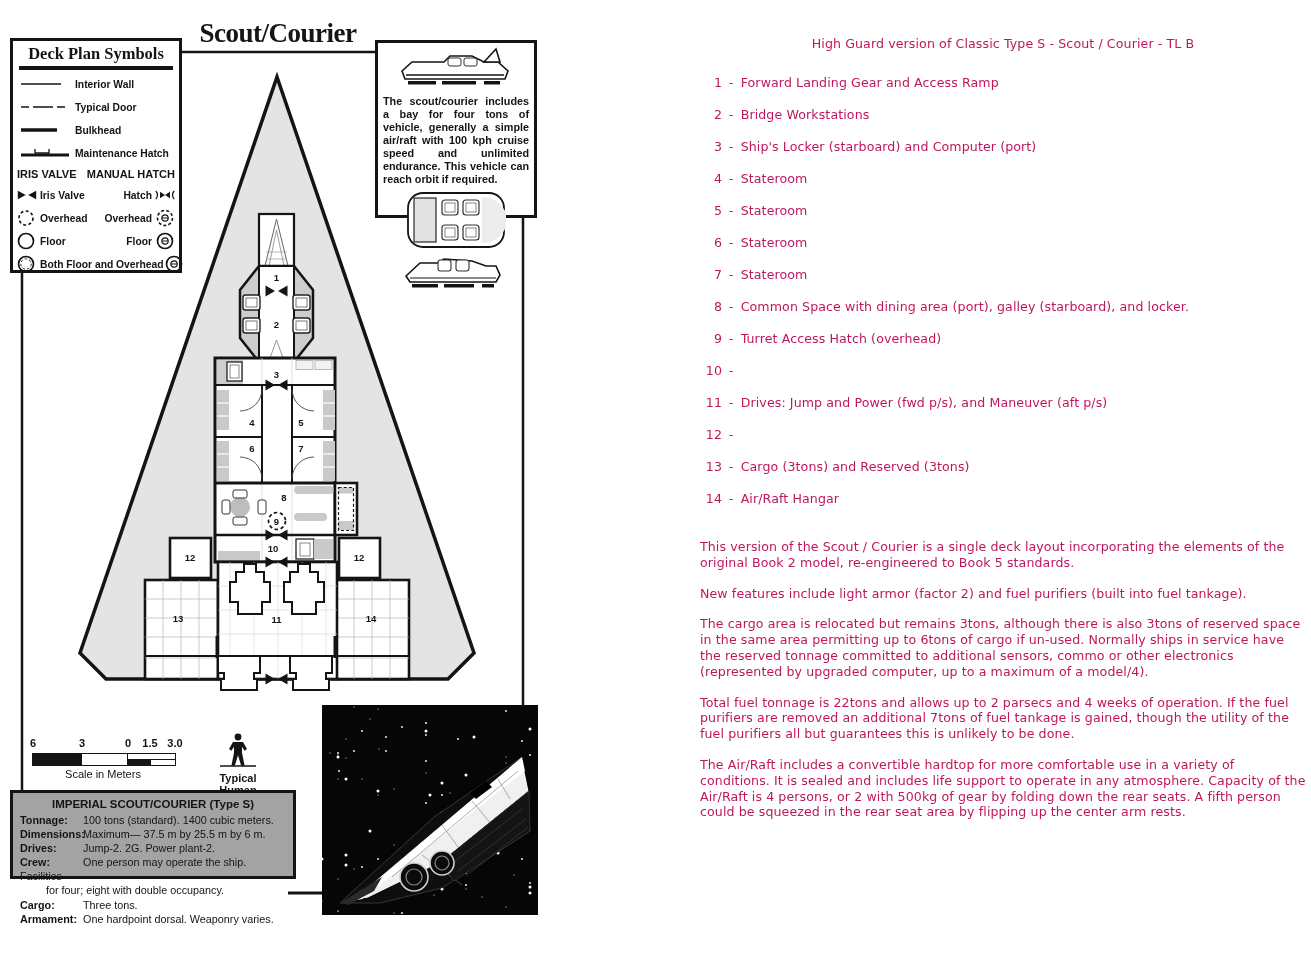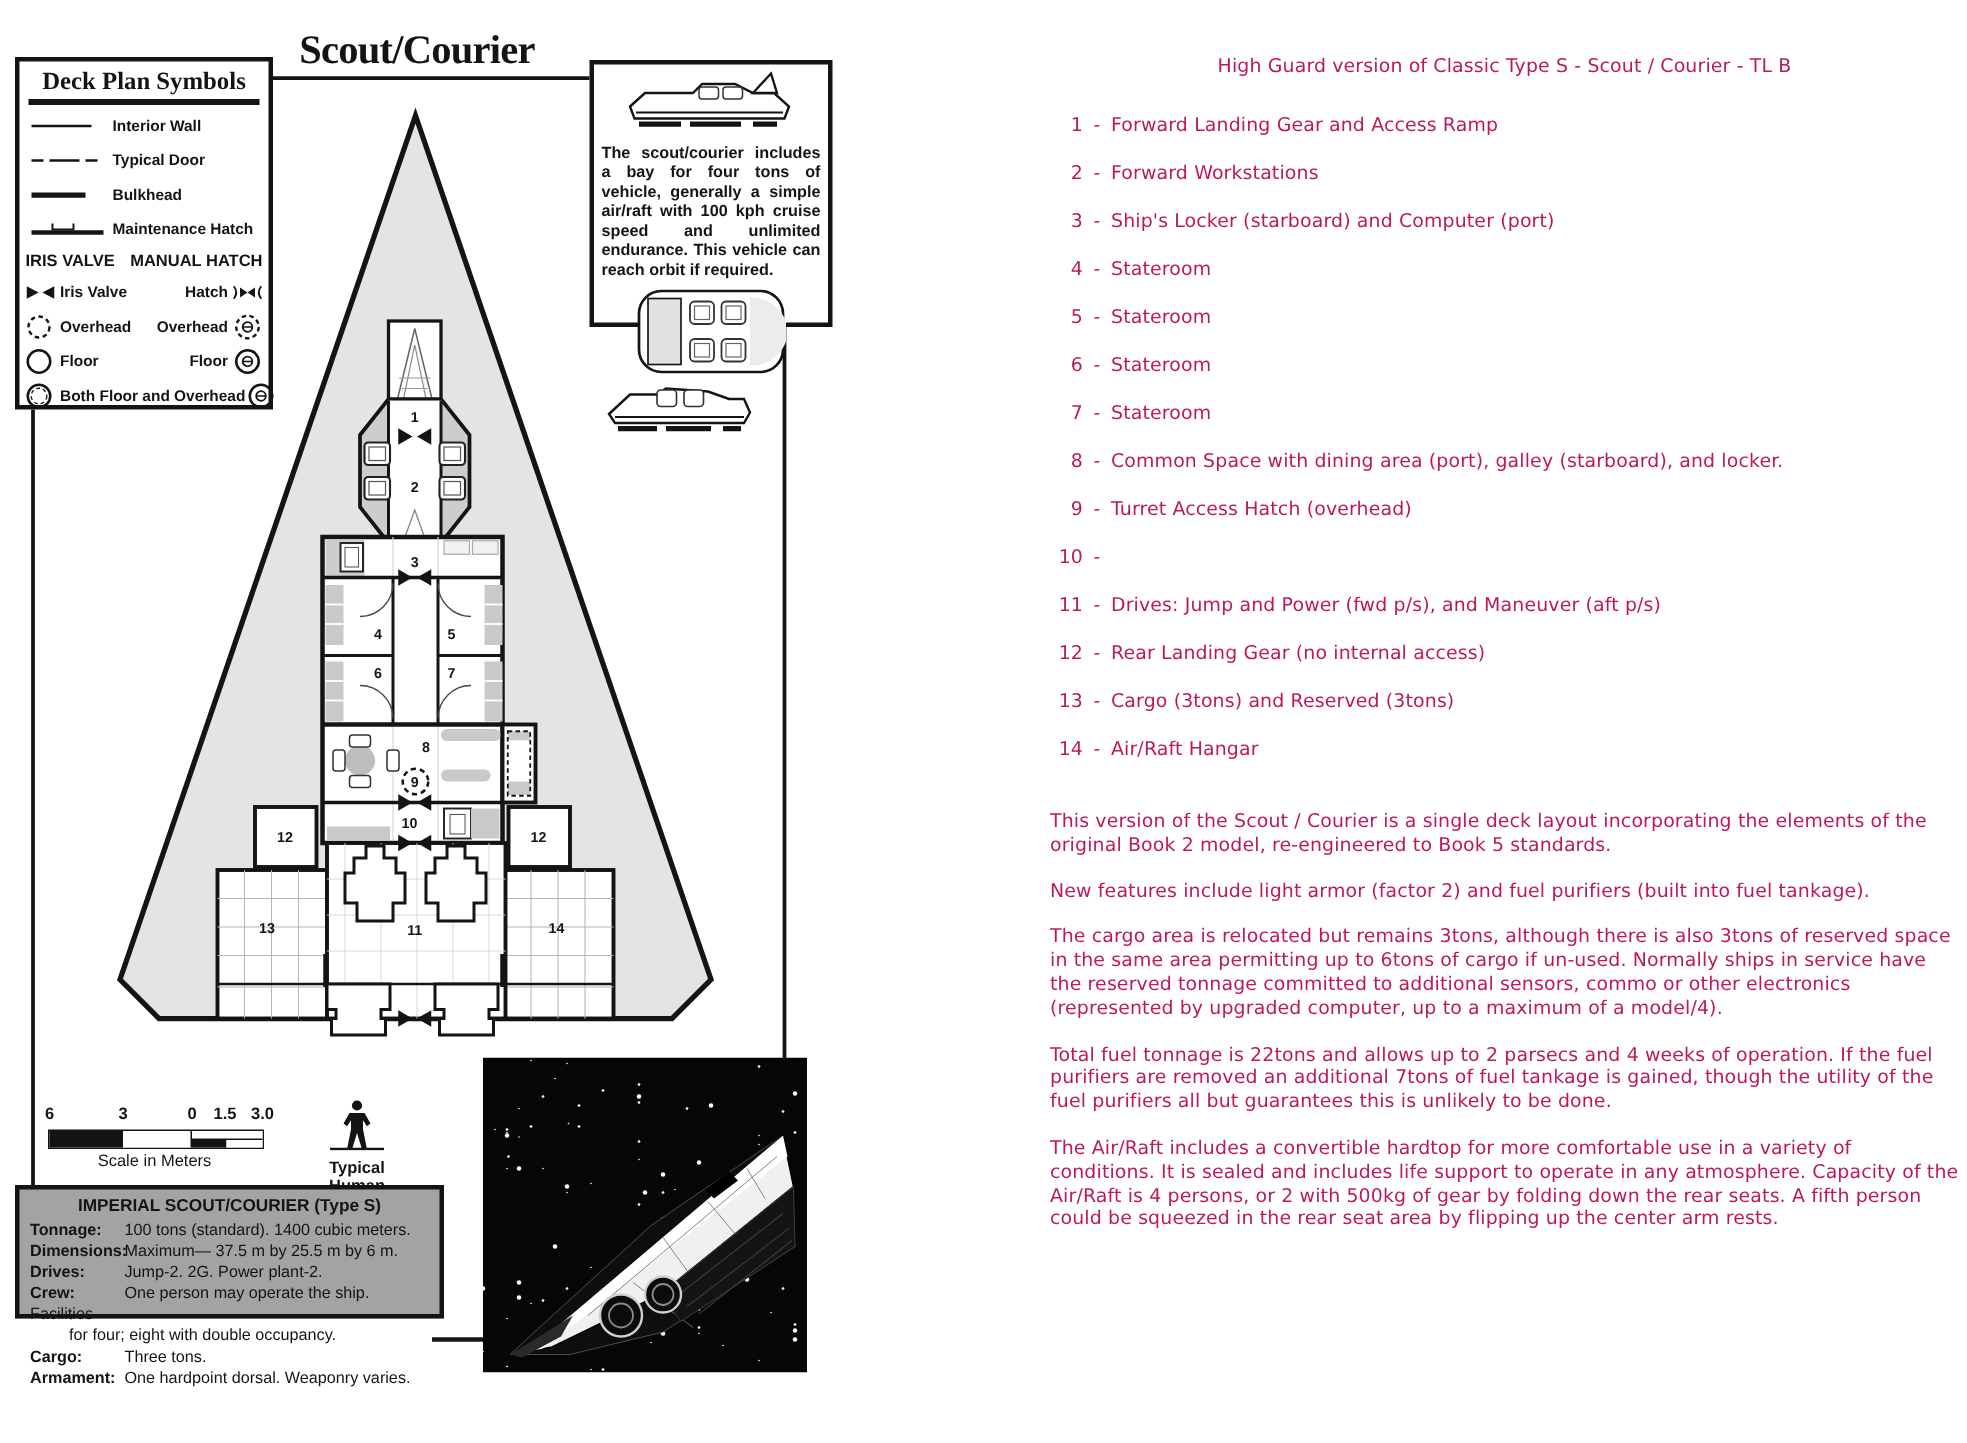--- a/index.html
+++ b/index.html
@@ -15,21 +15,21 @@
   .lrow{display:flex;align-items:center;height:23px;}
   .lrow svg{flex:0 0 58px;}
   .lrow span{font-size:10.3px;font-weight:bold;white-space:nowrap;}
   .lheads{display:flex;justify-content:space-between;font-size:11px;font-weight:bold;height:19px;align-items:center;}
   .vrow{display:flex;align-items:center;height:23px;font-size:10.3px;font-weight:bold;}
   .vrow .sp{flex:1;}
   .vrow svg{flex:0 0 20px;}
   .vrow .ll{margin-left:3px;white-space:nowrap;}
   .vrow .rl{margin-right:3px;white-space:nowrap;}
   
-  #airraft-box{left:393px;top:40px;width:162px;height:178px;background:#fff;border:3.5px solid #141414;box-sizing:border-box;z-index:5;padding:2px 5px;}
+  #airraft-box{left:375px;top:40px;width:162px;height:178px;background:#fff;border:3.5px solid #141414;box-sizing:border-box;z-index:5;padding:2px 5px;}
   #airraft-box .txt{font-size:10.8px;font-weight:bold;line-height:13px;text-align:justify;margin-top:2px;}
   .cent{text-align:center;}
   
   #scalebar{left:28px;top:737px;width:160px;height:52px;z-index:4;}
   #scalebar .tick{position:absolute;top:0;transform:translateX(-50%);font-size:11px;font-weight:bold;}
   #sb-bar{position:absolute;left:4px;top:16px;width:142px;height:11px;border:1.6px solid #141414;box-sizing:content-box;display:flex;}
   #sb-bar .s1{width:49px;background:#141414;}
   #sb-bar .s2{width:46px;background:#fff;border-right:1.4px solid #141414;box-sizing:border-box;}
   #sb-bar .s3{width:47px;display:flex;flex-direction:column;}
   #sb-bar .s3 .t{height:5.5px;background:#fff;border-bottom:1px solid #141414;}
@@ -557,21 +557,21 @@
 <div class="abs" id="right-page">
   <div id="rp-title">High Guard version of Classic Type S - Scout / Courier - TL B</div>
   <div class="rp-item">
       <span class="num">1</span>
       <span class="sep">-</span>
       <span>Forward Landing Gear and Access Ramp</span>
     </div>
   <div class="rp-item">
       <span class="num">2</span>
       <span class="sep">-</span>
-      <span>Forward Workstations</span>
+      <span>Bridge Workstations</span>
     </div>
   <div class="rp-item">
       <span class="num">3</span>
       <span class="sep">-</span>
       <span>Ship's Locker (starboard) and Computer (port)</span>
     </div>
   <div class="rp-item">
       <span class="num">4</span>
       <span class="sep">-</span>
       <span>Stateroom</span>
@@ -606,21 +606,20 @@
       <span class="sep">-</span>
     </div>
   <div class="rp-item">
       <span class="num">11</span>
       <span class="sep">-</span>
       <span>Drives: Jump and Power (fwd p/s), and Maneuver (aft p/s)</span>
     </div>
   <div class="rp-item">
       <span class="num">12</span>
       <span class="sep">-</span>
-      <span>Rear Landing Gear (no internal access)</span>
     </div>
   <div class="rp-item">
       <span class="num">13</span>
       <span class="sep">-</span>
       <span>Cargo (3tons) and Reserved (3tons)</span>
     </div>
   <div class="rp-item">
       <span class="num">14</span>
       <span class="sep">-</span>
       <span>Air/Raft Hangar</span>

